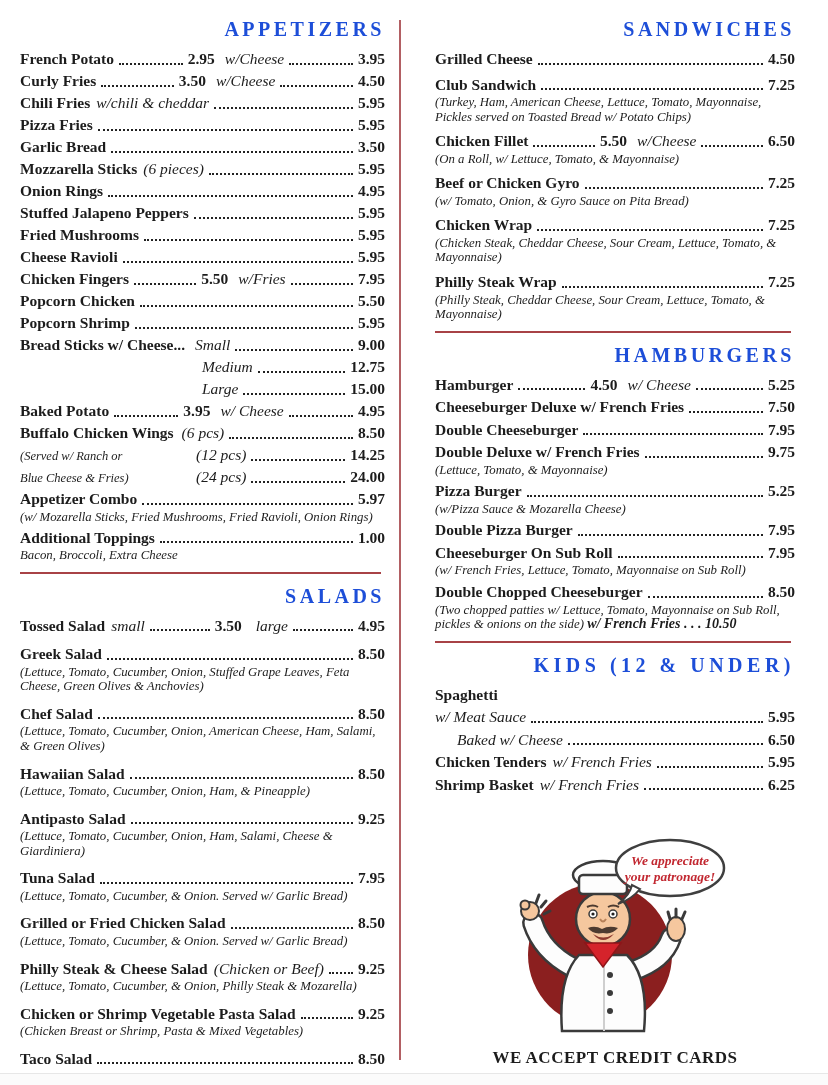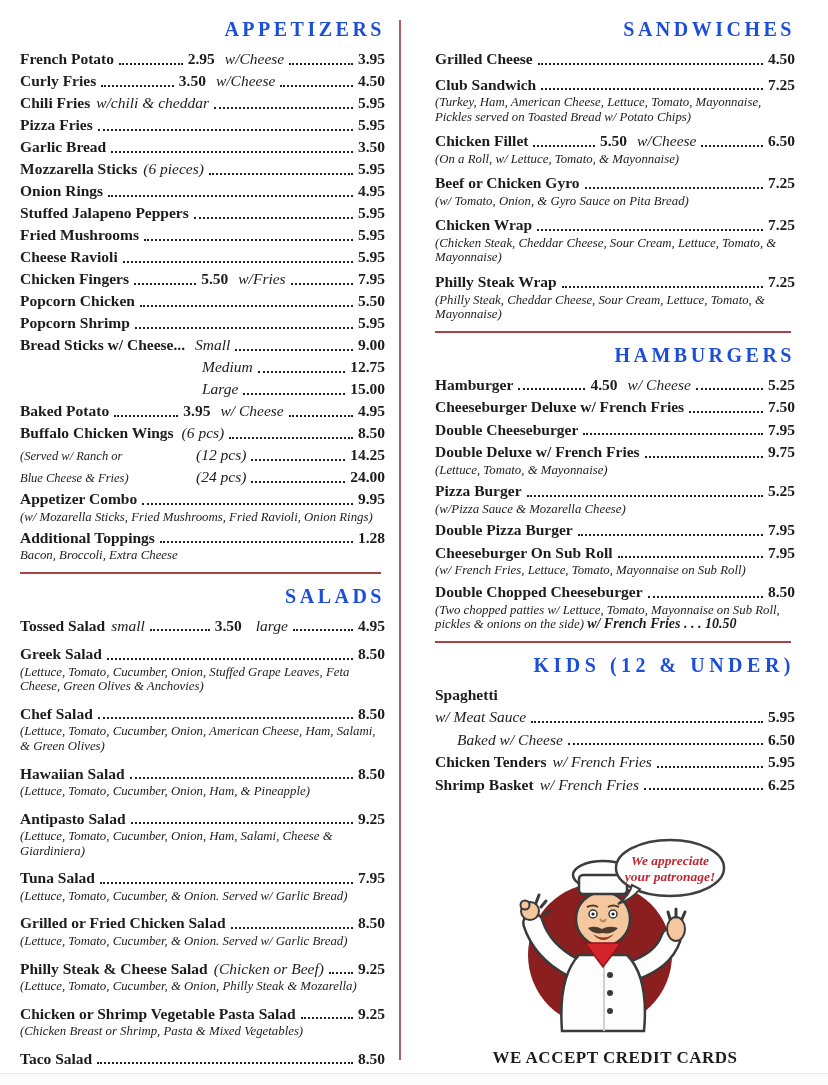--- a/index.html
+++ b/index.html
@@ -190,29 +190,29 @@
             <span class="tk-nt">Blue Cheese &amp; Fries)</span>
             <span class="tk-i">(24 pcs)</span>
             <span class="leader"></span>
             <span class="tk-p">24.00</span>
           </div>
         </div>
         <div class="item">
           <div class="line">
             <span class="tk-n">Appetizer Combo</span>
             <span class="leader"></span>
-            <span class="tk-p">9.95</span>
+            <span class="tk-p">5.97</span>
           </div>
           <div class="descline"><span class="tk-d">(w/ Mozarella Sticks, Fried Mushrooms, Fried Ravioli, Onion Rings)</span></div>
         </div>
         <div class="item">
           <div class="line">
             <span class="tk-n">Additional Toppings</span>
             <span class="leader"></span>
-            <span class="tk-p">1.28</span>
+            <span class="tk-p">1.00</span>
           </div>
           <div class="descline"><span class="tk-d">Bacon, Broccoli, Extra Cheese</span></div>
         </div>
       </div>
       <div class="section-divider"></div>
       <div class="section salads">
         <div class="section-title">SALADS</div>
         <div class="item">
           <div class="line">
             <span class="tk-n">Tossed Salad</span>

